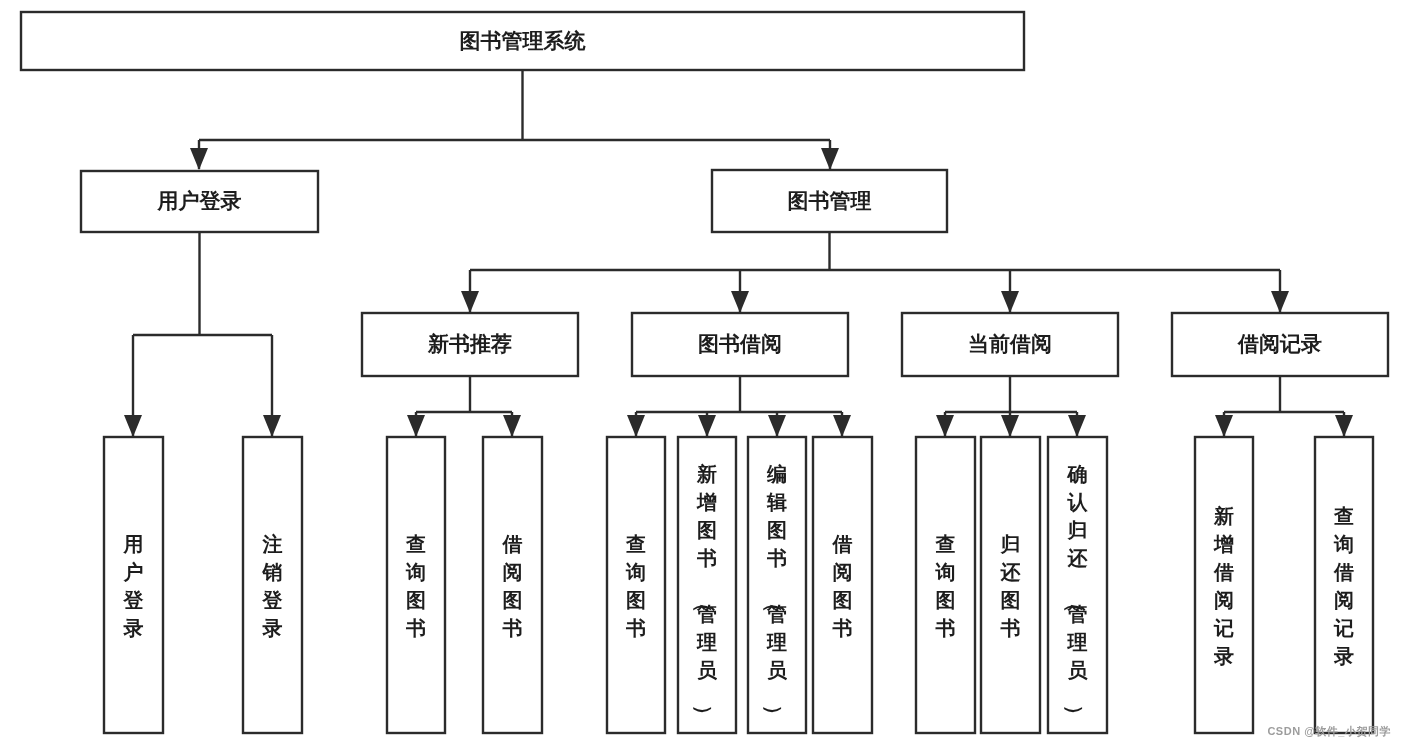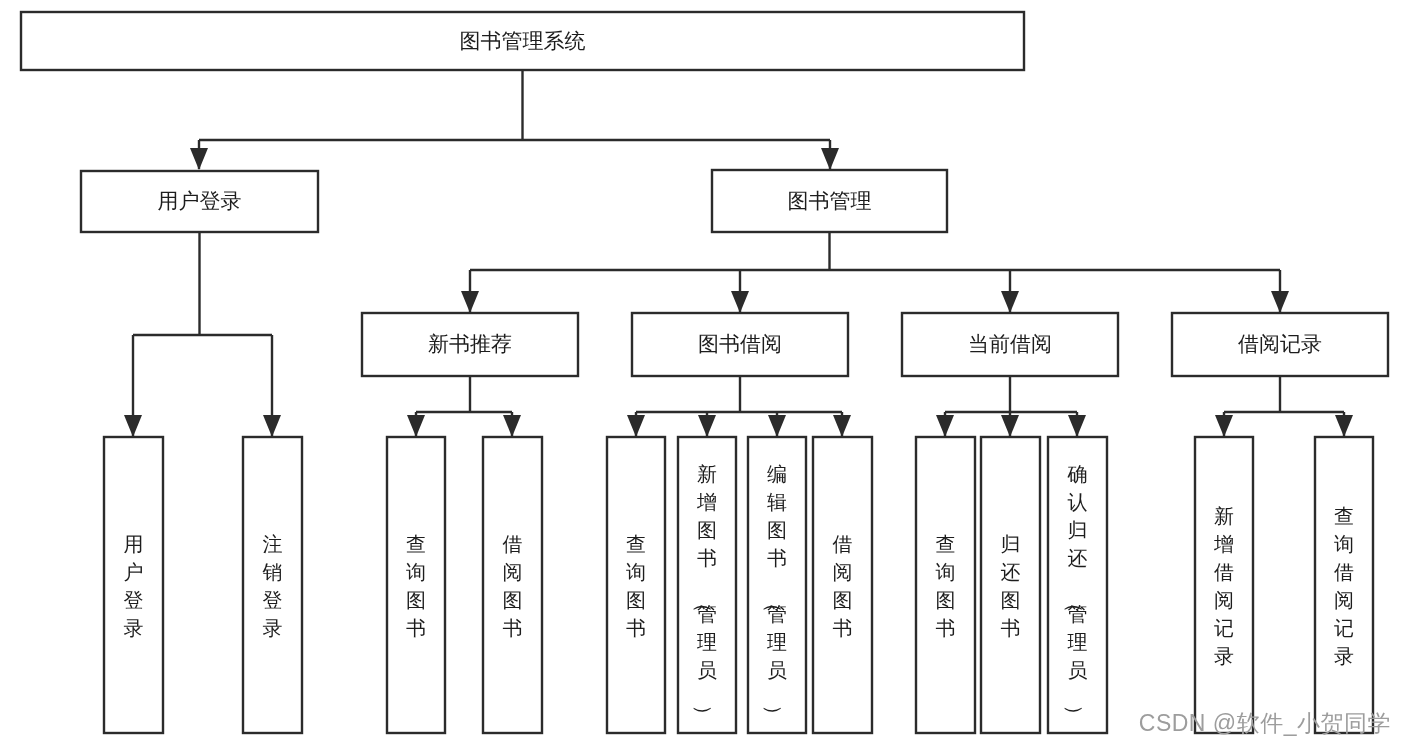--- a/index.html
+++ b/index.html
@@ -10,20 +10,21 @@
   }
   body {
     font-family: "Liberation Sans", "DejaVu Sans", sans-serif;
   }
   #diagram-root {
     position: relative;
     width: 1405px;
     height: 747px;
     background: #ffffff;
     overflow: hidden;
+    font-weight: bold;
   }
   svg#flow {
     position: absolute;
     inset: 0;
     width: 1405px;
     height: 747px;
     display: block;
   }
   .node-rect {
     fill: #ffffff;
@@ -51,21 +52,21 @@
     font-family: "Liberation Sans", "DejaVu Sans", sans-serif;
     font-size: 20px;
     fill: #1d1d1d;
     text-anchor: middle;
   }
   .watermark {
     position: absolute;
     right: 14px;
     bottom: 8px;
     font-family: "Liberation Sans", "DejaVu Sans", sans-serif;
-    font-size: 23px;
+    font-size: 11px;
     color: #9d9d9d;
     letter-spacing: 0.5px;
     white-space: nowrap;
     pointer-events: none;
   }
 </style>
 </head>
 <body>
 
 <div id="diagram-root">

